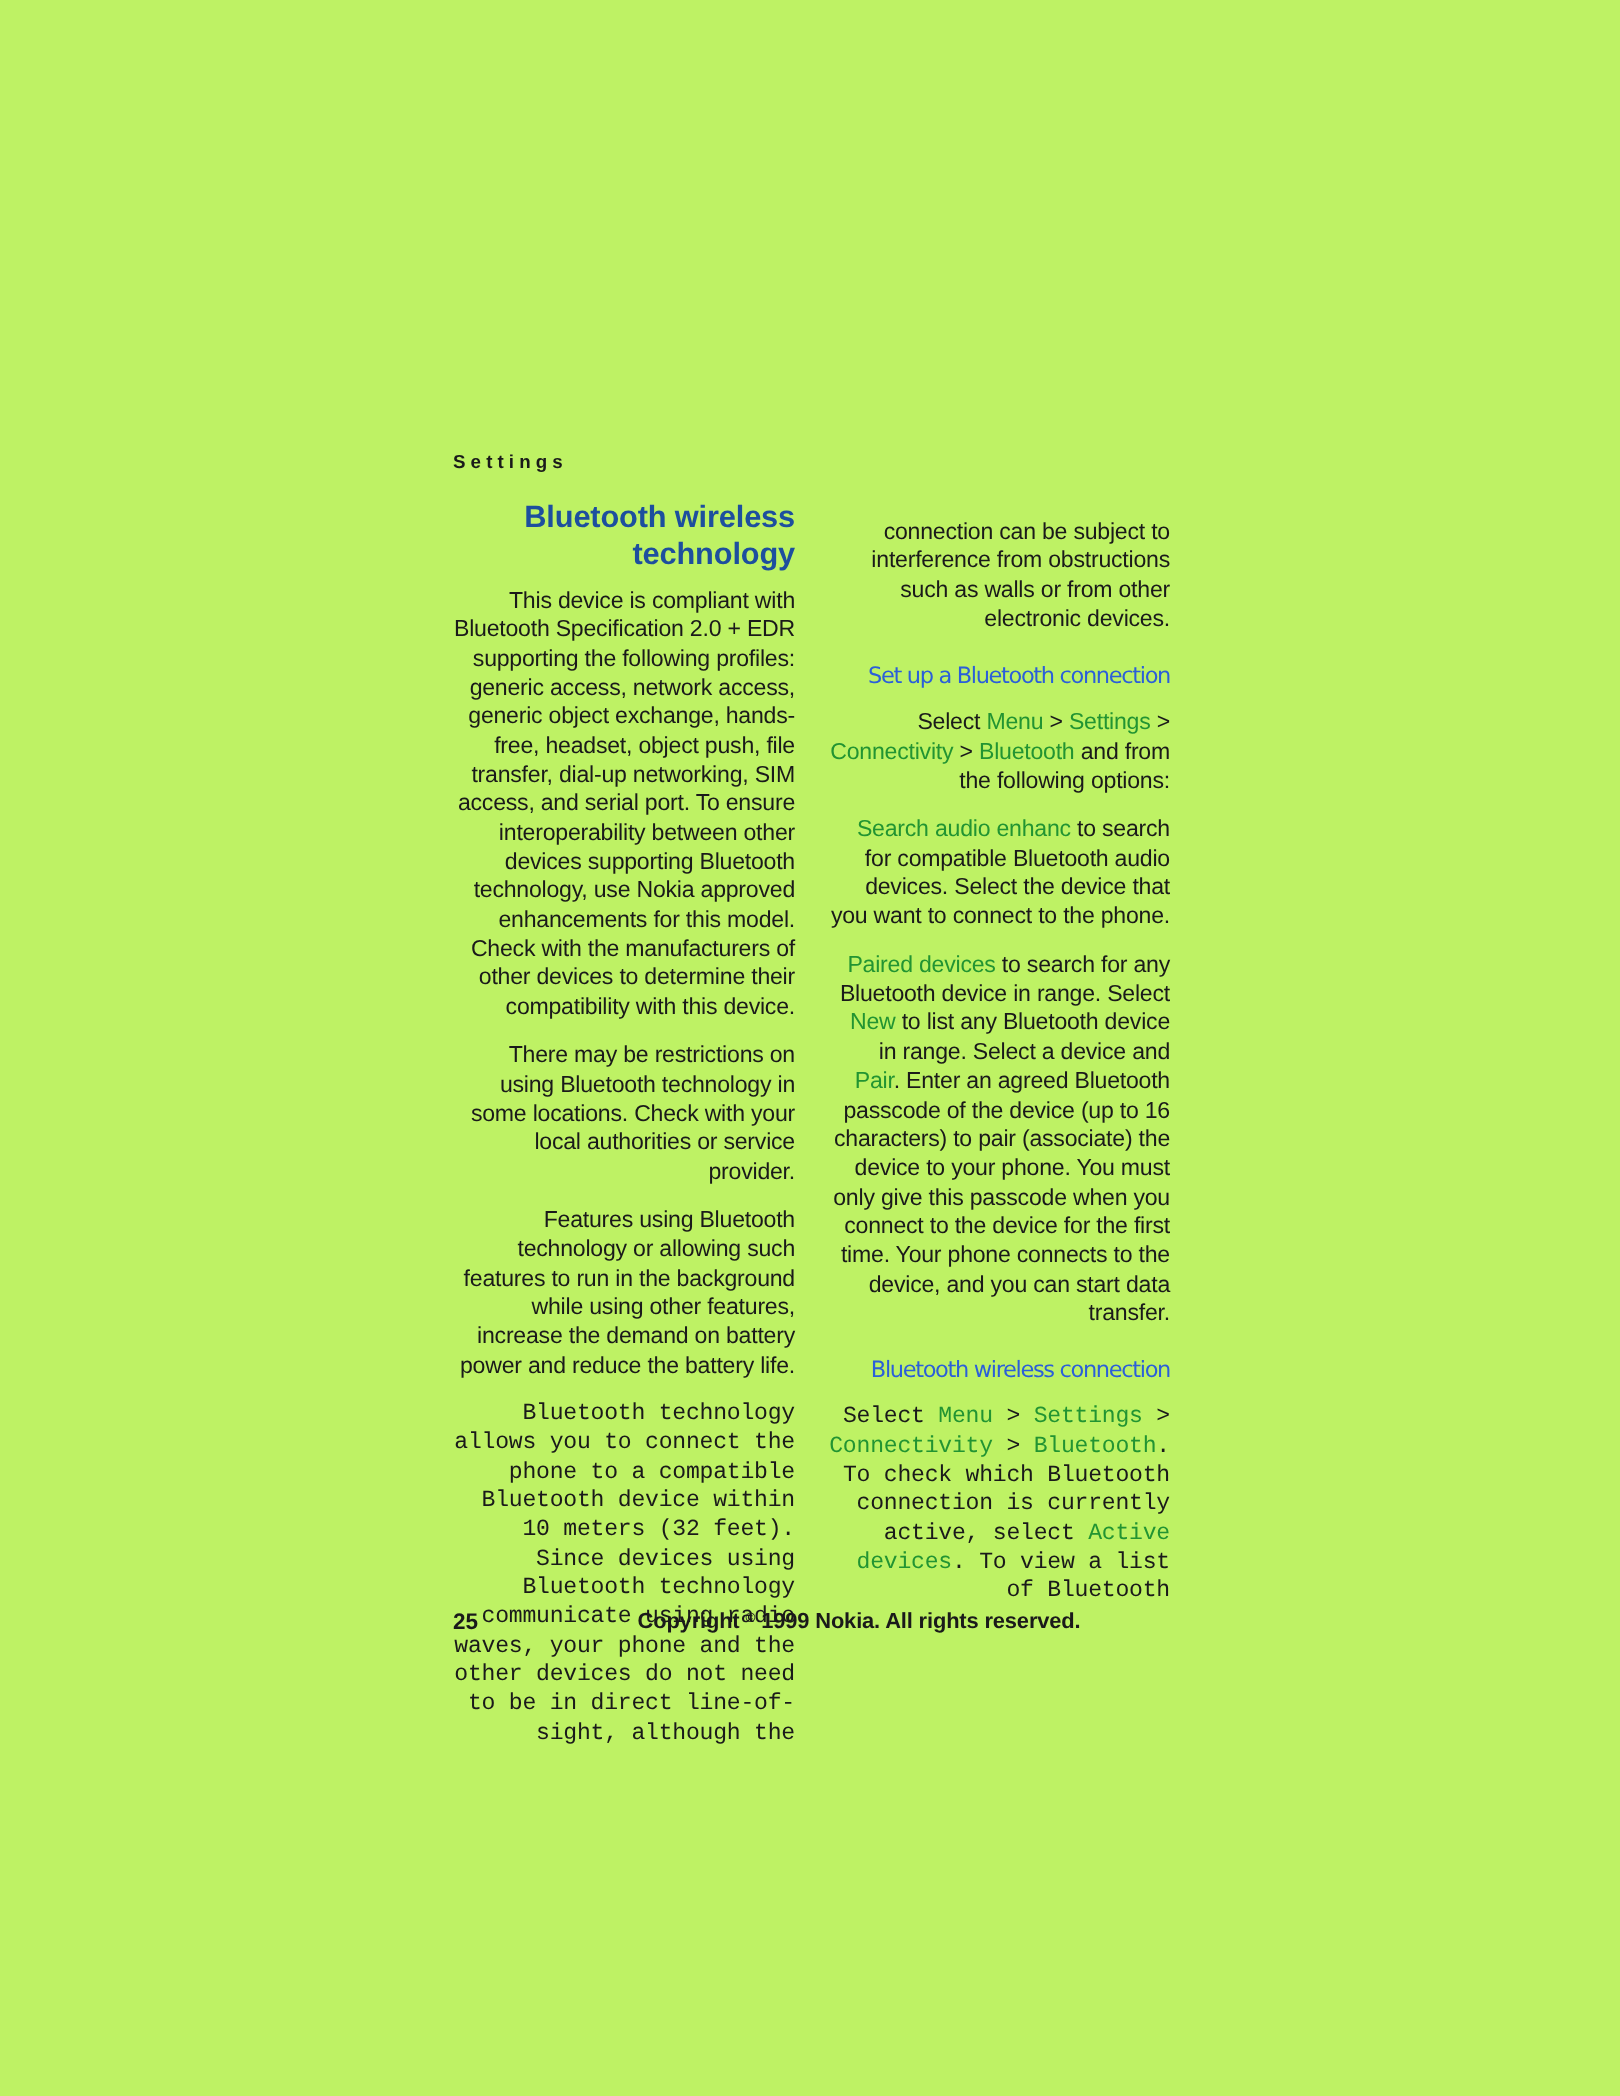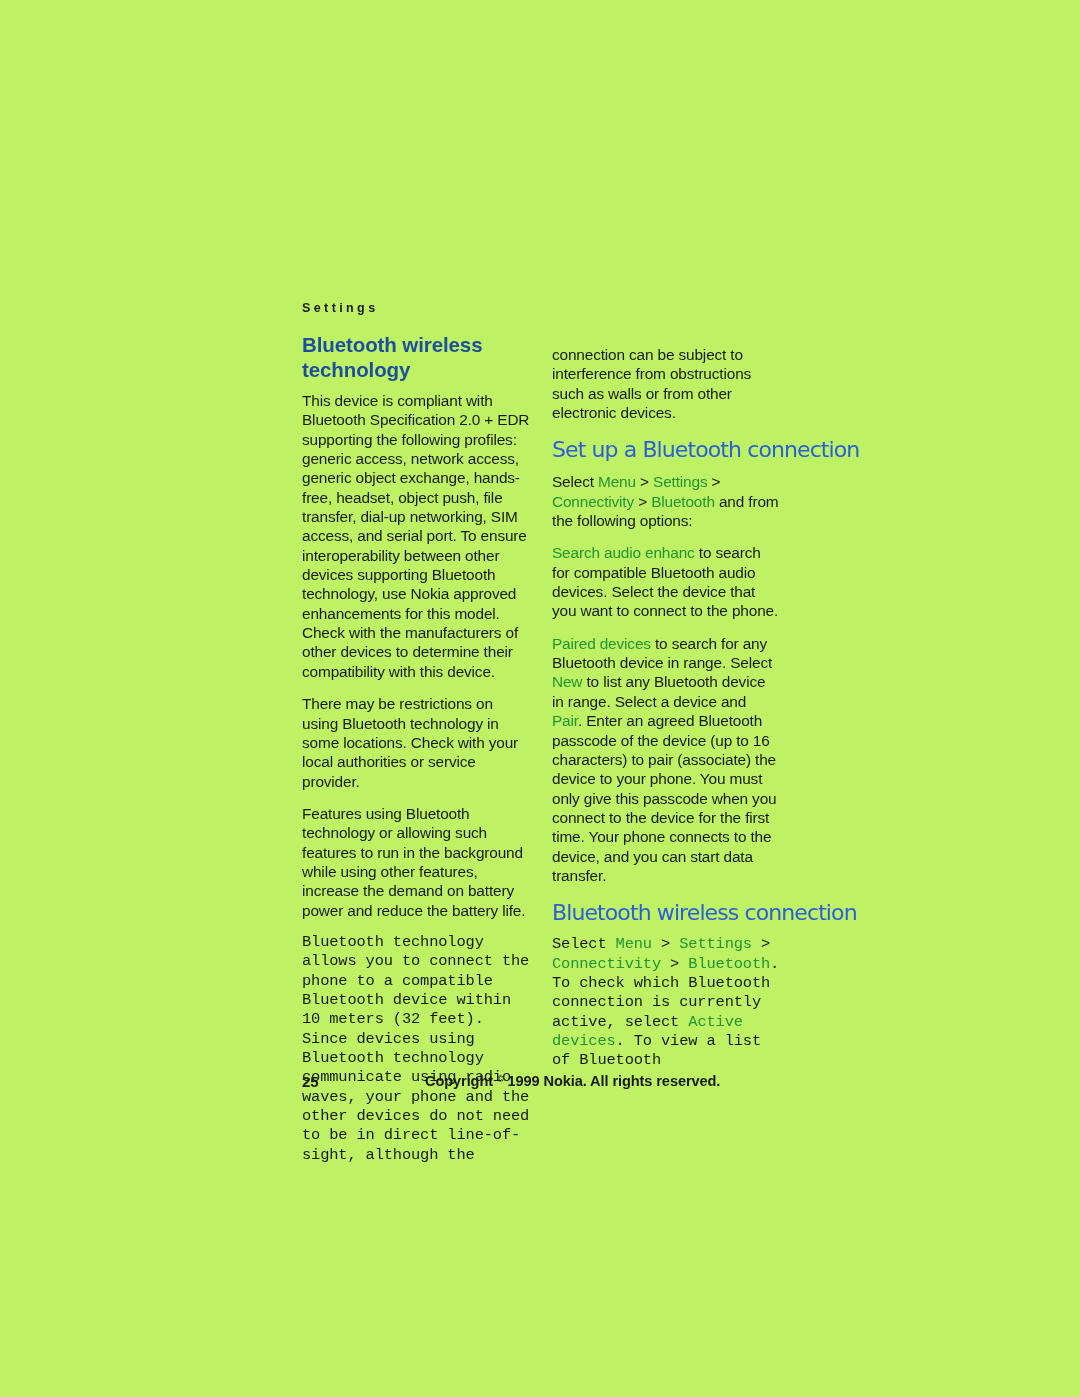--- a/index.html
+++ b/index.html
@@ -34,38 +34,39 @@
     letter-spacing: 3.4px;
     color: #1a1a1a;
     font-family: "Liberation Sans", sans-serif;
   }
 
   
   .col {
     position: absolute;
     top: 333px;
     width: 228px;
+    text-align: right;
   }
   .col-left  { left: 302px; }
   .col-right { left: 552px; }
 
   
   h1.title {
     margin: 0 0 9px 0;
     font-size: 20.5px;
     line-height: 24.5px;
     font-weight: bold;
     color: #1d4f9e;
     font-family: "Liberation Sans", sans-serif;
     letter-spacing: -0.1px;
   }
 
   h2.subhead {
     margin: 18px 0 1px 0;
-    font-size: 22px;
+    font-size: 15px;
     line-height: 20px;
     font-weight: normal;
     color: #2b5fd9;
     font-family: "DejaVu Sans", sans-serif;
     letter-spacing: -0.9px;
     white-space: nowrap;
   }
 
   
   p.body {

